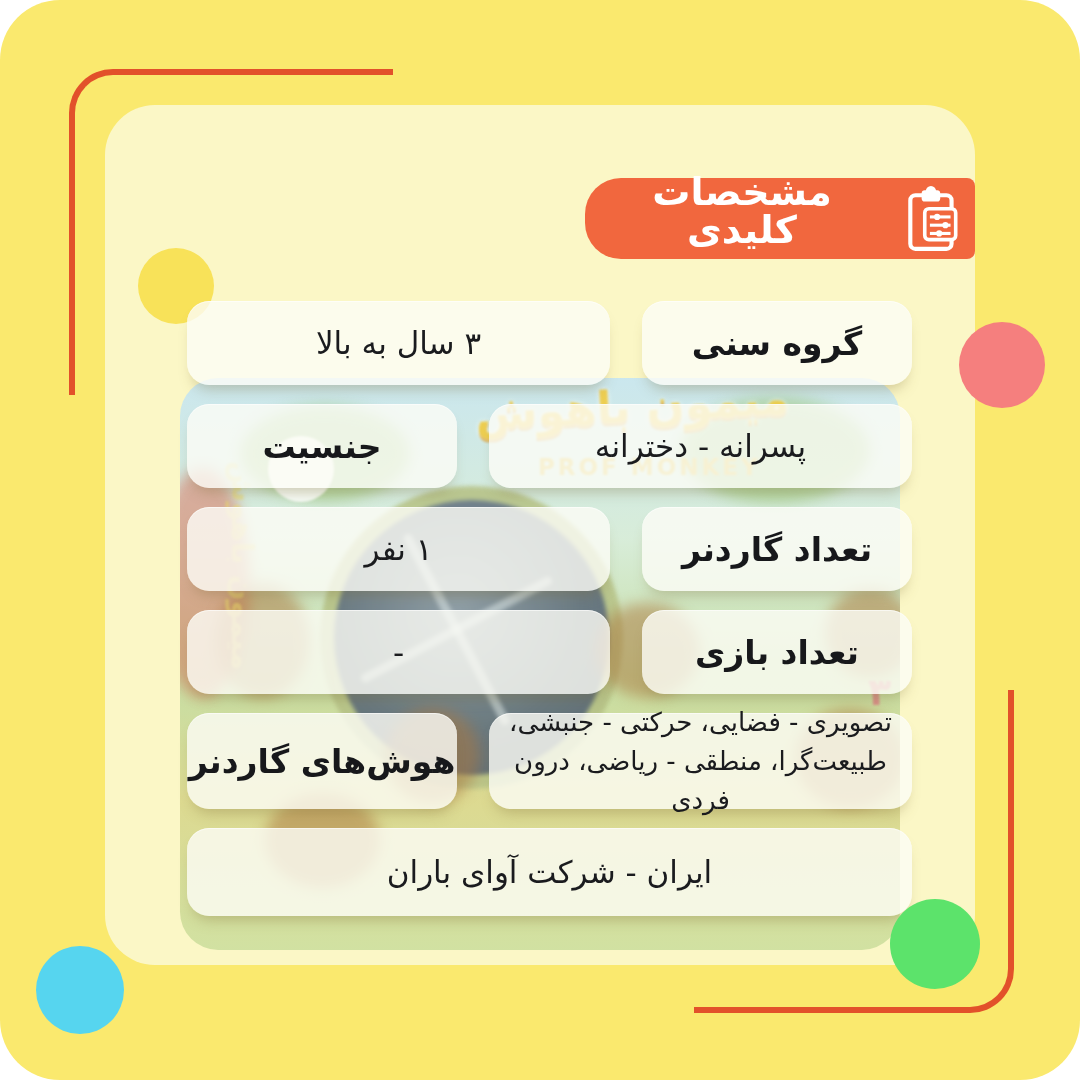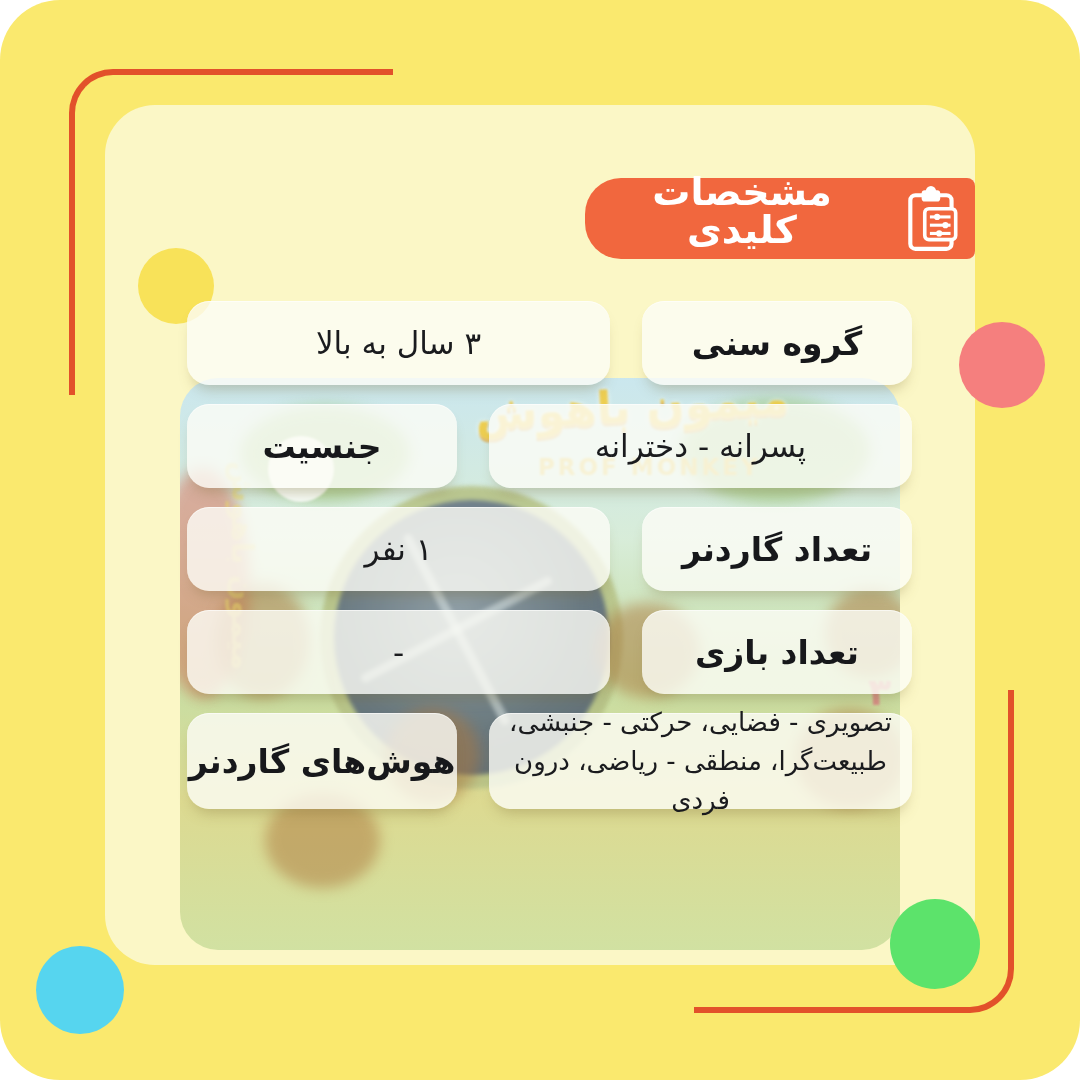--- a/index.html
+++ b/index.html
@@ -147,20 +147,23 @@
     <div class="row r-tall">
       <div class="pill value-pill">
         <span class="value-text value-small">تصویری - فضایی، حرکتی - جنبشی،
 طبیعت‌گرا، منطقی - ریاضی، درون فردی</span>
       </div>
       <div class="pill label-pill">
         <span class="label-text">هوش‌های گاردنر</span>
       </div>
     </div>
     <div class="row r-last">
+      <div class="pill value-pill">
+        <span class="value-text">ایران - شرکت آوای باران</span>
+      </div>
     </div>
   </div>
 
   <div class="circle c-pink"></div>
   <div class="circle c-green"></div>
   <div class="circle c-blue"></div>
 
   <div class="bracket-tl"></div>
   <div class="bracket-br"></div>
 </div>

